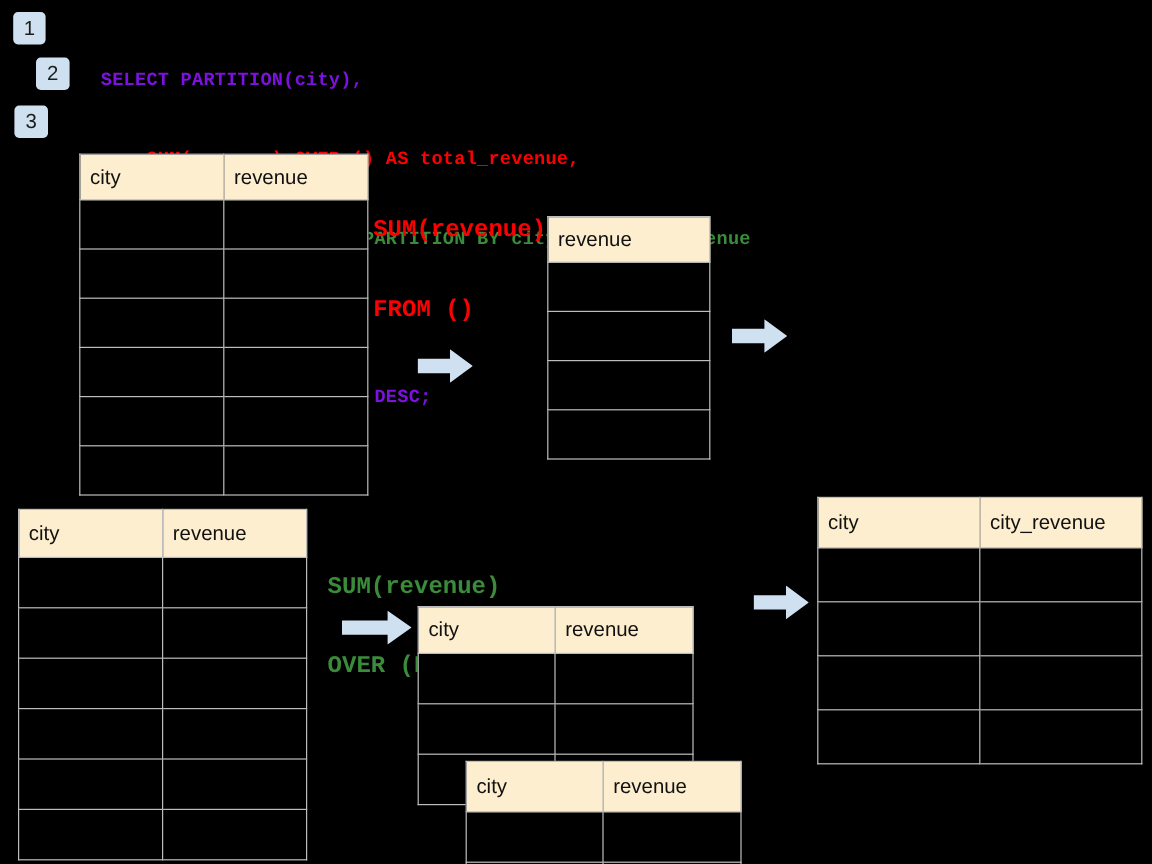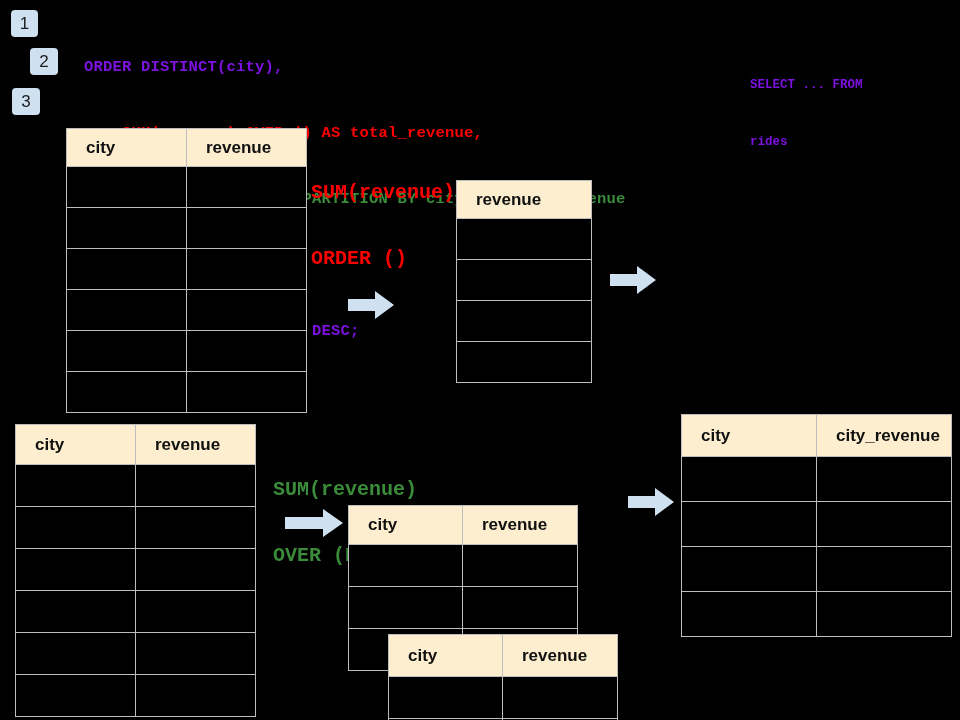--- a/index.html
+++ b/index.html
@@ -71,24 +71,24 @@
   .tbl td {
     border: 1px solid #bdbdbd;
     padding: 0;
     background: #000000;
   }
   .tbl th {
     border: 1px solid #bdbdbd;
     background: #fceece;
     color: #111111;
     font-family: "Liberation Sans", sans-serif;
-    font-weight: bold;
+    font-weight: normal;
     font-size: 17px;
     text-align: left;
-    padding: 0 0 0 19px;
+    padding: 0 0 0 8px;
   }
 
   
   .arrow { position: absolute; }
 </style>
 </head>
 <body>
 
 <div id="canvas">
 
@@ -96,35 +96,31 @@
     <span>1</span>
   </div>
   <div class="badge" style="left:30px; top:48px; width:28px; height:27px;">
     <span>2</span>
   </div>
   <div class="badge" style="left:12px; top:88px; width:28px; height:27px;">
     <span>3</span>
   </div>
 
   <div class="code" style="left:84px; top:12px;">
-    <div class="code-line" style="color:#7d12e0;">ORDER DISTINCT(city),</div>
+    <div class="code-line" style="color:#7d12e0;">SELECT PARTITION(city),</div>
     <div class="code-line" style="color:#ff0000;">    SUM(revenue) OVER () AS total_revenue,</div>
     <div class="code-line" style="color:#3a8c3a;">    SUM(revenue) OVER (PARTITION BY city) as city_revenue</div>
     <div class="code-line" style="color:#7d12e0;">  FROM rides</div>
     <div class="code-line" style="color:#7d12e0;">  ORDER by city_revenue DESC;</div>
   </div>
 
-  <div class="side-note" style="left:750px; top:38px; color:#7d12e0;">
-    <div>SELECT ... FROM</div>
-    <div>rides</div>
-  </div>
 
   <div class="annot" style="left:311px; top:138px; color:#ff0000;">
     <div>SUM(revenue)</div>
-    <div>ORDER ()</div>
+    <div>FROM ()</div>
   </div>
 
   <div class="annot" style="left:273px; top:435px; color:#3a8c3a;">
     <div>SUM(revenue)</div>
     <div>OVER (PARTITION</div>
   </div>
 
   <table class="tbl" style="left:66px; top:128px; width:240px;">
     <colgroup>
         <col style="width:120px">

